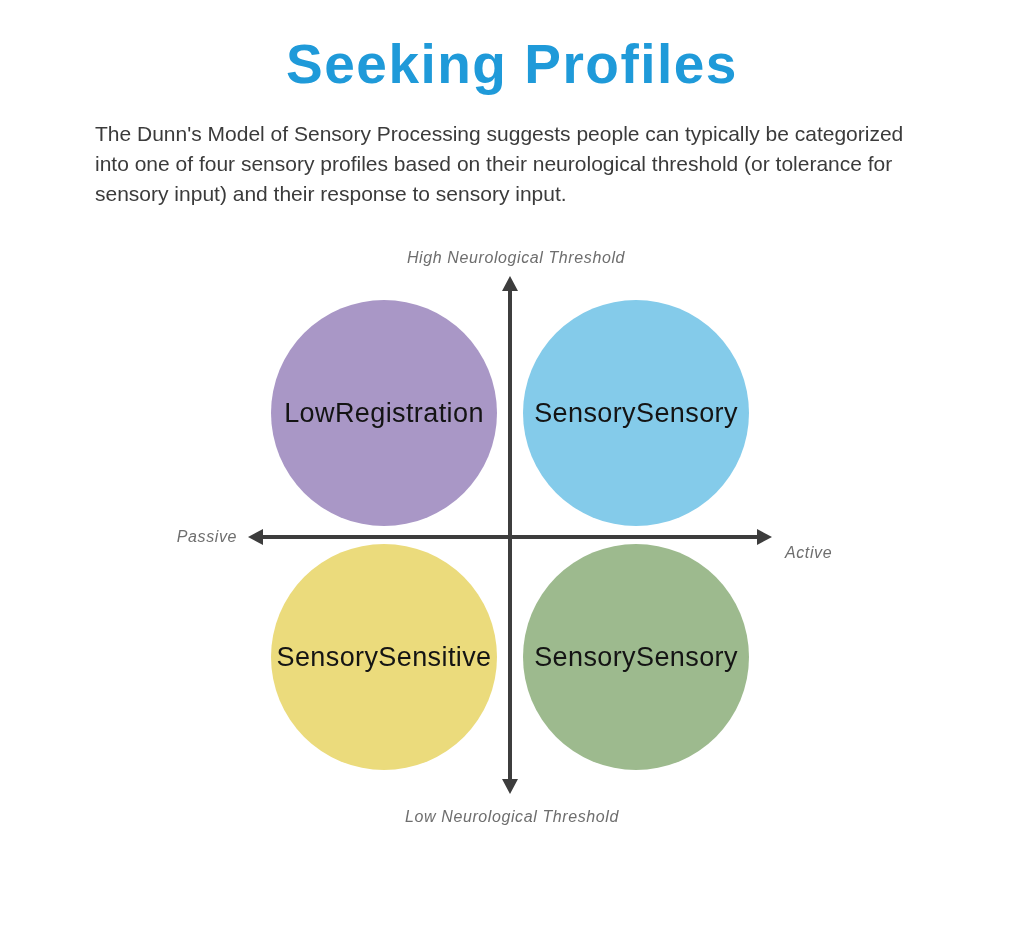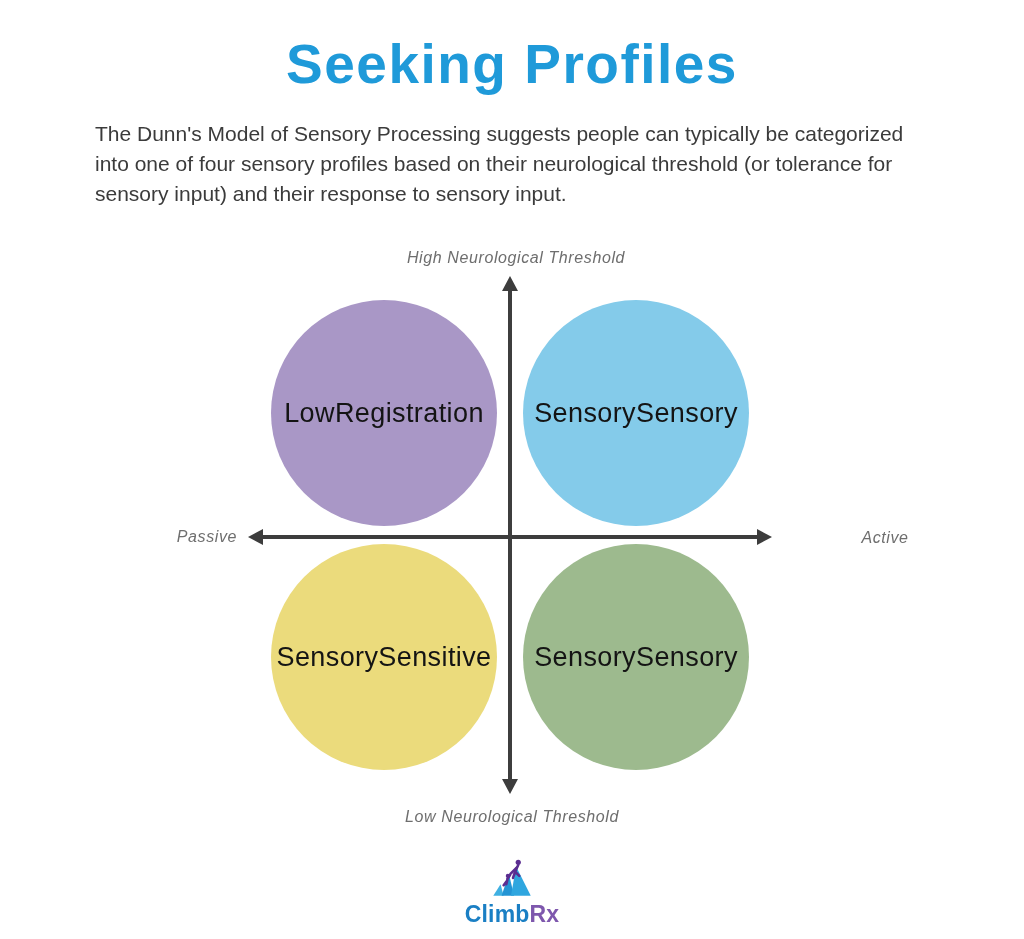--- a/index.html
+++ b/index.html
@@ -25,21 +25,21 @@
     color: #3b3b3b;
   }
 
   .axis-label {
     position: absolute;
     font-size: 16px; font-style: italic; letter-spacing: 0.6px;
   }
   .axis-label.top    { top: 249px; left: 0; width: 100%; text-align: center; padding-left: 8px; }
   .axis-label.bottom { top: 808px; left: 0; width: 100%; text-align: center; }
   .axis-label.left   { top: 528px; left: 0; width: 237px; text-align: right; }
-  .axis-label.right  { top: 529px; left: 785px; width: 200px; text-align: center; }
+  .axis-label.right  { top: 544px; left: 785px; width: 200px; text-align: left; }
 
   .axes-svg { position: absolute; left: 0; top: 0; pointer-events: none; }
 
   .quadrant {
     position: absolute;
     width: 226px; height: 226px;
     border-radius: 50%;
     display: flex; flex-direction: row;
     align-items: center; justify-content: center;
     text-align: center;
@@ -95,32 +95,14 @@
   </div>
   <div class="quadrant bl" style="background-color: rgb(235, 219, 124);">
     <div>Sensory</div>
     <div>Sensitive</div>
   </div>
   <div class="quadrant br" style="background-color: rgb(157, 186, 142);">
     <div>Sensory</div>
     <div>Sensory</div>
   </div>
 
-  <div class="logo">
-    <svg width="52" height="42" viewBox="0 0 100 80">
-      <polygon points="14,72 28,50 34,72" style="fill: rgb(63, 176, 226);"></polygon>
-      <polygon points="30,72 44,30 54,72" style="fill: rgb(35, 148, 212);"></polygon>
-      <polygon points="48,72 58,16 86,72" style="fill: rgb(47, 166, 223);"></polygon>
-      <g stroke-width="5" fill="none" stroke-linecap="round" style="stroke: rgb(91, 45, 144);">
-        <path d="M62 13 L56 26"></path>
-        <path d="M59 18 L47 30"></path>
-        <path d="M56 26 L52 38 M56 26 L64 34"></path>
-        <path d="M42 38 L39 50 M41 40 L46 33 M40 44 L34 52"></path>
-      </g>
-      <circle cx="62" cy="8" r="5" style="fill: rgb(91, 45, 144);"></circle>
-      <circle cx="42" cy="34" r="4" style="fill: rgb(91, 45, 144);"></circle>
-    </svg>
-    <div class="logo-text">
-      <span class="brand-primary" style="color: rgb(26, 127, 196);">Climb</span><span class="brand-suffix" style="color: rgb(126, 87, 173);">Rx</span>
-    </div>
-  </div>
 
 </div>
 
 </body></html>

